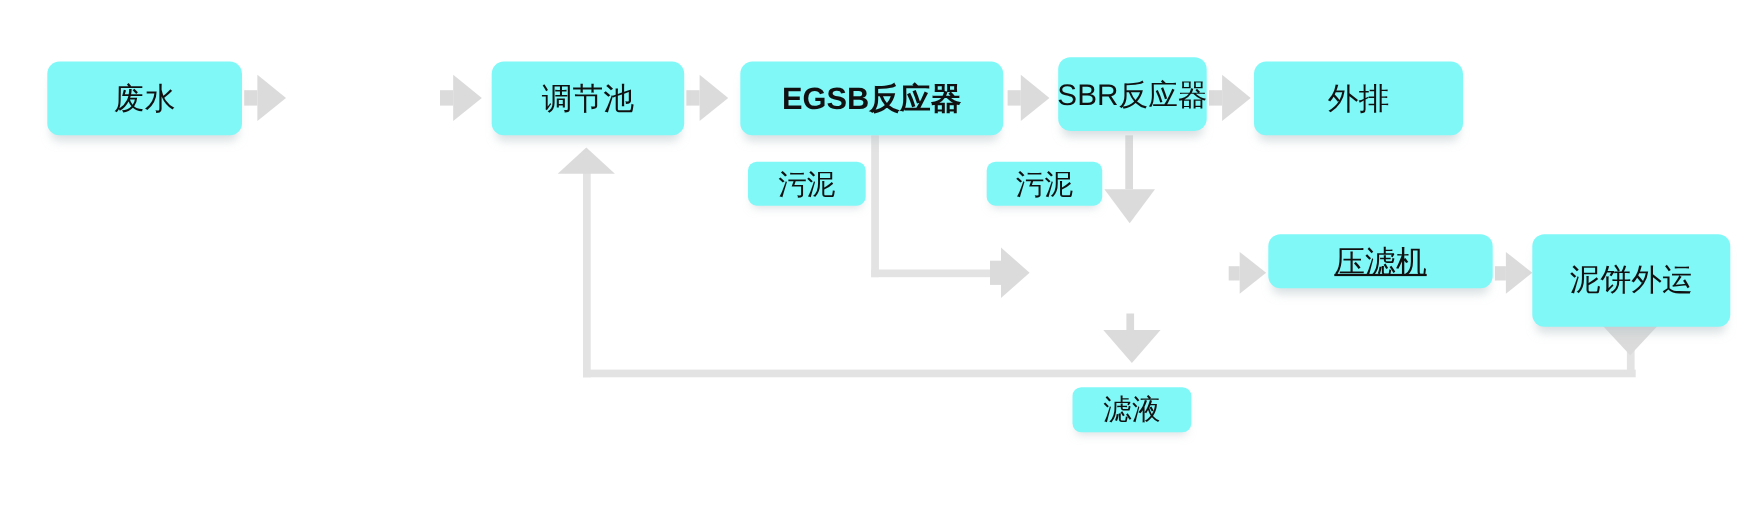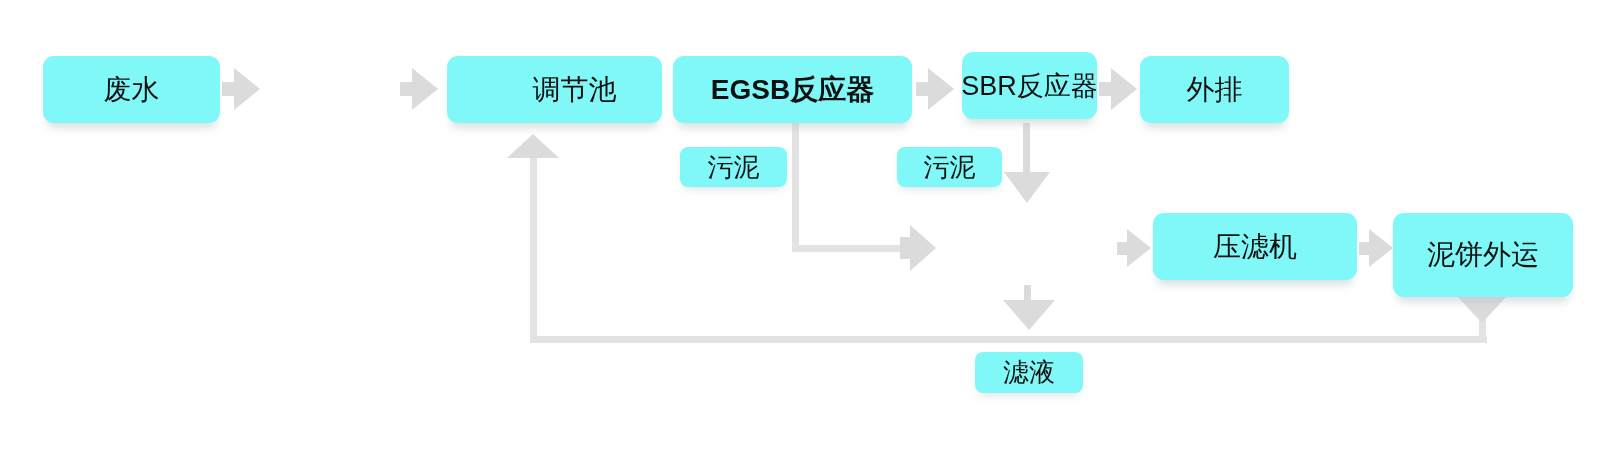--- a/index.html
+++ b/index.html
@@ -89,25 +89,25 @@
   <div class="arrow-r sm" style="left:1117px;top:229px;">
       <div class="stem"></div>
       <div class="head"></div>
     </div>
   <div class="arrow-r sm" style="left:1359px;top:229px;">
       <div class="stem"></div>
       <div class="head"></div>
     </div>
 
   <div class="node" style="left:43px;top:56px;width:177px;height:67px;">废水</div>
-  <div class="node" style="left:447px;top:56px;width:175px;height:67px;padding-left:40px;">调节池</div>
+  <div class="node" style="left:447px;top:56px;width:175px;height:67px;">调节池</div>
   <div class="node" style="left:673px;top:56px;width:239px;height:67px;font-weight:bold;">EGSB反应器</div>
   <div class="node" style="left:962px;top:52px;width:135px;height:67px;font-size:27px;">SBR反应器</div>
-  <div class="node" style="left:1140px;top:56px;width:149px;height:67px;">外排</div>
+  <div class="node" style="left:1140px;top:56px;width:190px;height:67px;">外排</div>
 
-  <div class="node" style="left:1153px;top:213px;width:204px;height:67px;">压滤机</div>
+  <div class="node" style="left:1153px;top:213px;width:204px;height:49px;text-decoration:underline;">压滤机</div>
   <div class="node" style="left:1393px;top:213px;width:180px;height:84px;">泥饼外运</div>
 
   <div class="tag" style="left:680px;top:147px;width:107px;height:40px;">污泥</div>
   <div class="tag" style="left:897px;top:147px;width:105px;height:40px;">污泥</div>
   <div class="tag" style="left:975px;top:352px;width:108px;height:41px;">滤液</div>
 
 </div>
 
 </body></html>

